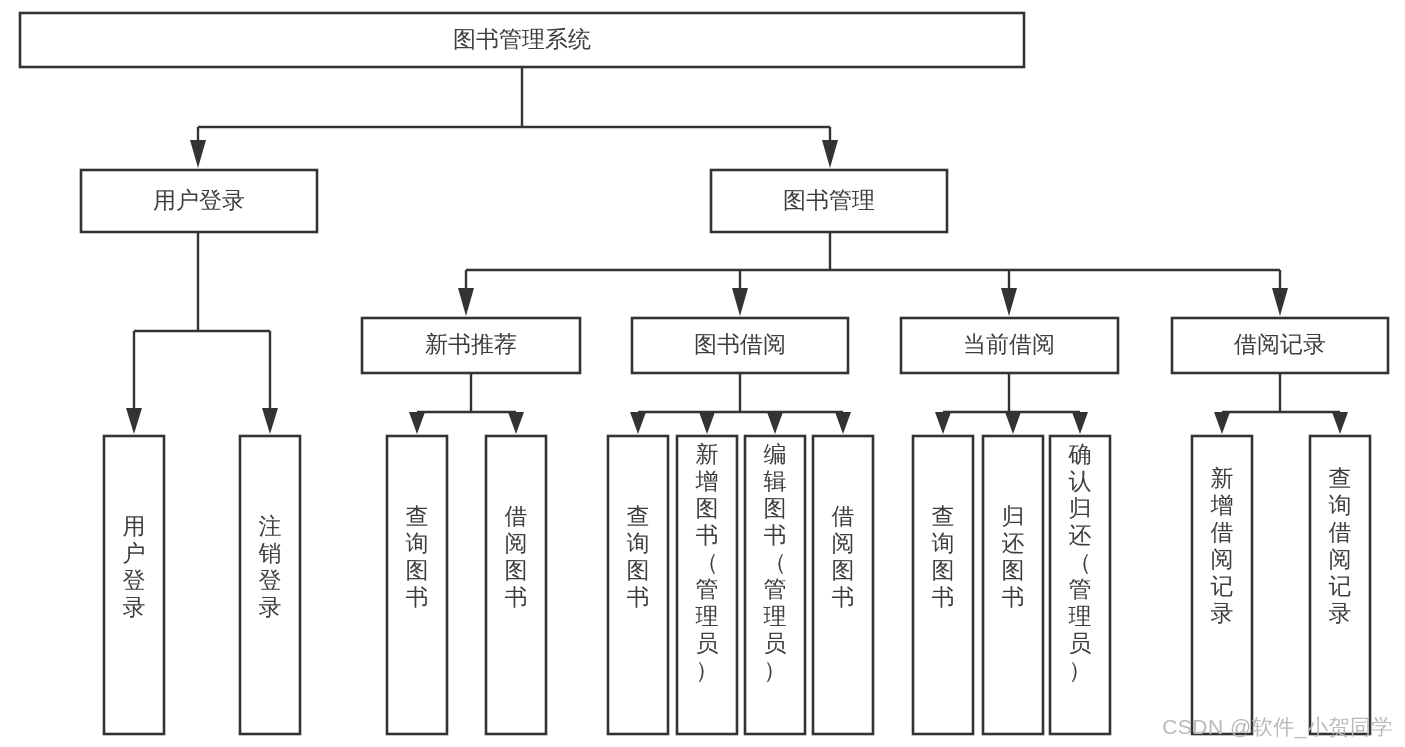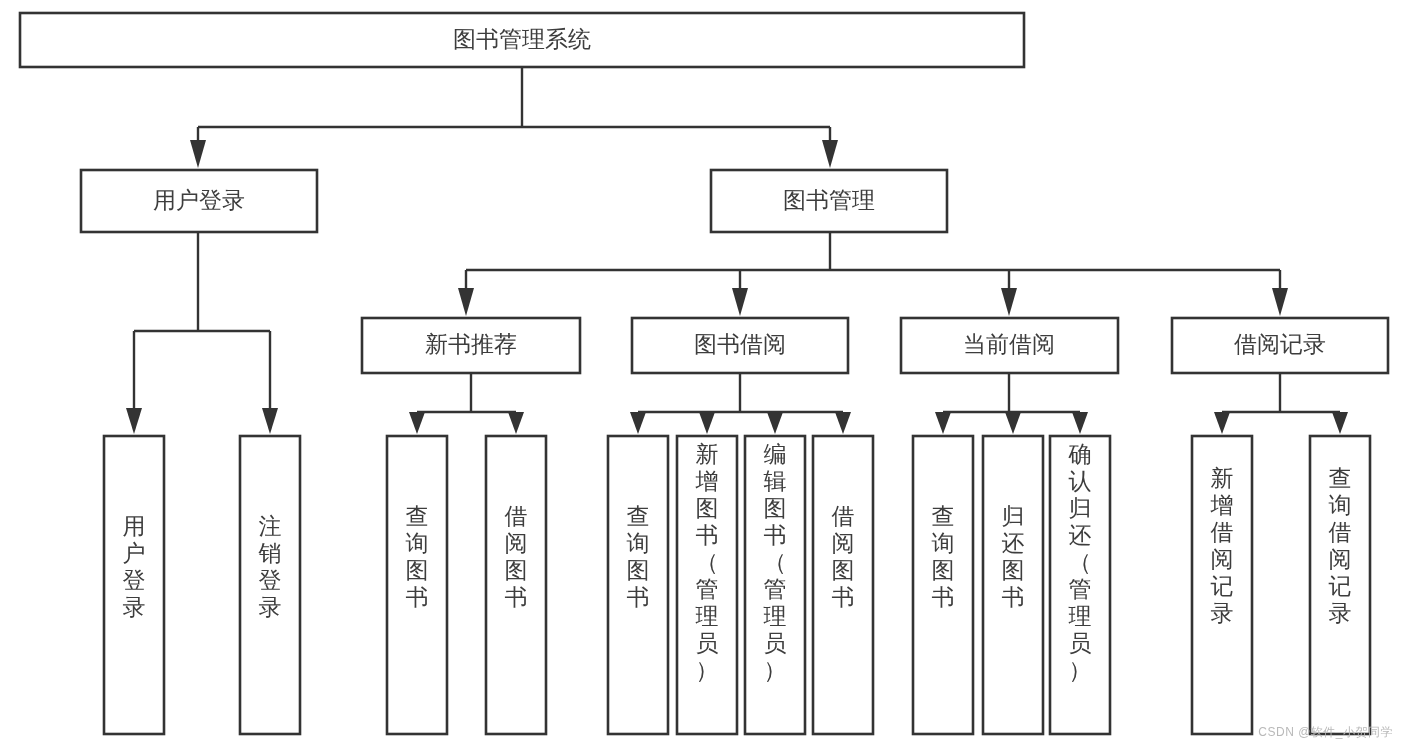--- a/index.html
+++ b/index.html
@@ -54,21 +54,21 @@
     fill: #3d3d3d;
     font-family: "Liberation Sans", "DejaVu Sans", sans-serif;
     font-size: 23px;
     text-anchor: middle;
   }
   .watermark {
     position: absolute;
     right: 12px;
     bottom: 6px;
     font-family: "Liberation Sans", "DejaVu Sans", sans-serif;
-    font-size: 12px;
+    font-size: 21px;
     color: #b9b9b9;
     letter-spacing: 0.5px;
     white-space: nowrap;
     pointer-events: none;
   }
 </style>
 </head>
 <body>
 
 <div id="diagram-root">

